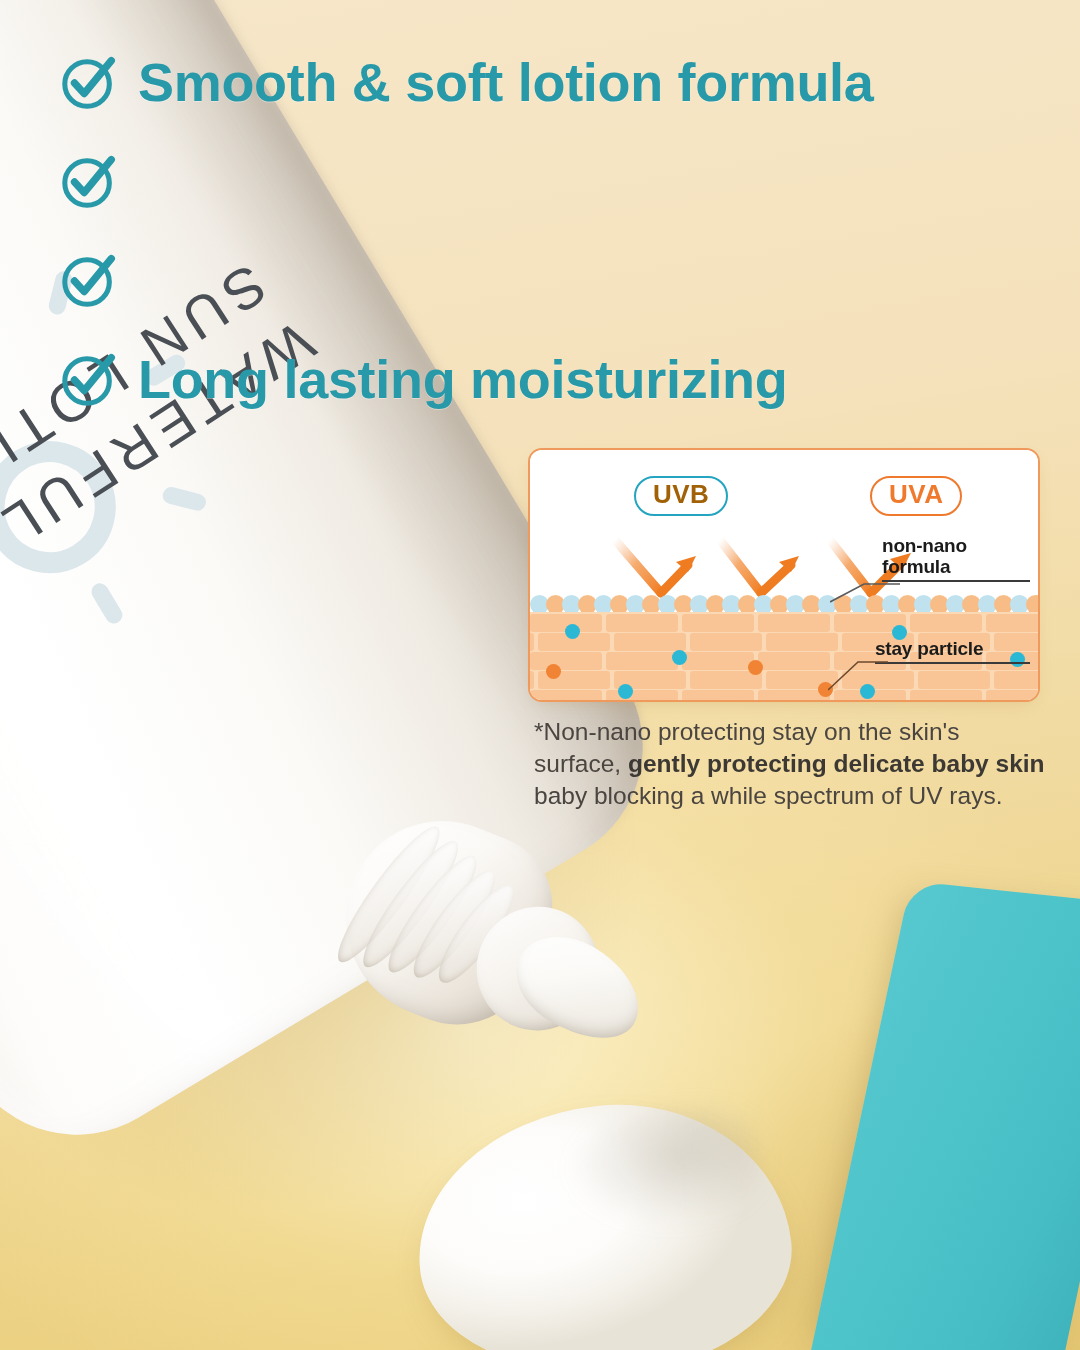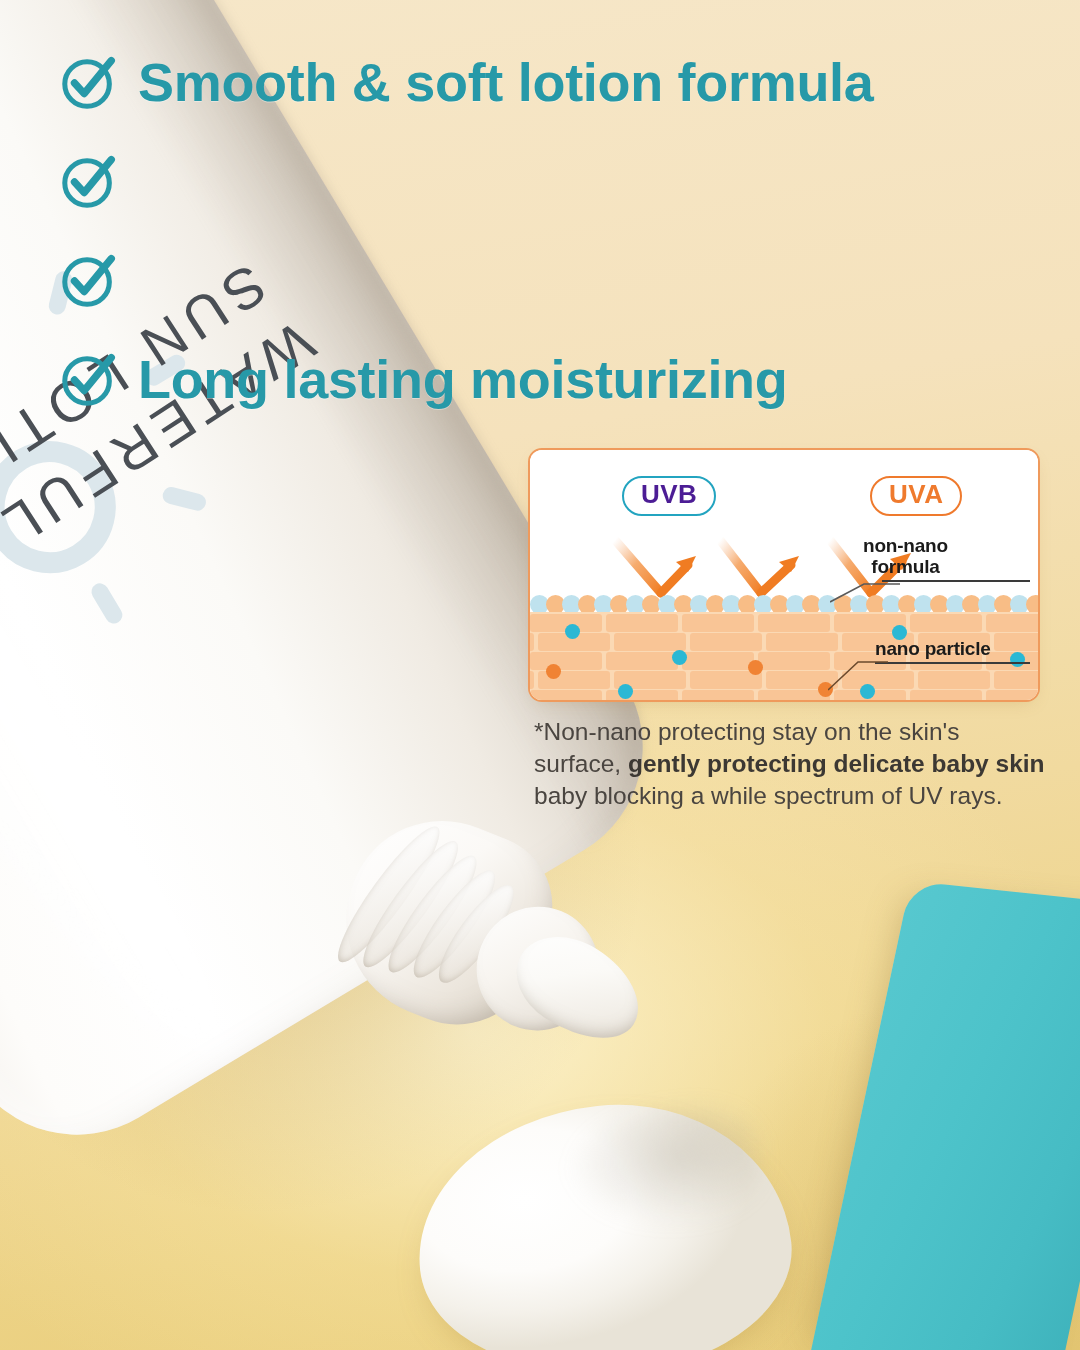--- a/index.html
+++ b/index.html
@@ -227,21 +227,21 @@
     position:absolute;
     padding:3px 17px 5px;
     border-radius:999px;
     font-size:26px;
     font-weight:700;
     font-family:"Liberation Sans", sans-serif;
     letter-spacing:.5px;
     line-height:1.06;
     background:#fff;
   }
-  .badge-uvb{ left:92px; top:26px; color:#4c1d95; border:2.5px solid #23a4c0; }
+  .badge-uvb{ left:104px; top:26px; color:#a16207; border:2.5px solid #23a4c0; }
   .badge-uva{ left:340px; top:26px; color:#ef7a2d; border:2.5px solid #ef7a2d; }
 
   .ray{ position:absolute; }
 
   .particle-row{
     position:absolute; left:0; right:0; top:140px;
     height:28px;
     display:flex; align-items:center;
     overflow:hidden;
   }
@@ -270,21 +270,21 @@
 
   .lbl{
     position:absolute;
     font-family:"Liberation Sans", sans-serif;
     font-weight:700;
     font-size:19px;
     color:#1b1b1b;
     line-height:1.12;
     letter-spacing:-.2px;
   }
-  .lbl-nonnano{ left:333px; top:85px;text-align:center; }
+  .lbl-nonnano{ left:352px; top:85px; }
   .lbl-nano{ left:345px; top:188px; }
   .lbl-rule{
     position:absolute; height:2px; background:#3a3a3a;
   }
 
   
   .caption{
     position:absolute; left:534px; top:716px; width:512px;
     z-index:6;
     font-family:"Liberation Sans", sans-serif;
@@ -499,21 +499,21 @@
 
   <div class="lbl lbl-nonnano">
     <span>non-nano</span><br>
     <span>formula</span>
   </div>
   <div class="lbl-rule" style="left:352px;top:130px;width:148px;"></div>
   <svg style="position:absolute;left:300px;top:128px;" width="70" height="26">
     <path d="M0,24 L34,6 L70,6" stroke="#5a5a5a" stroke-width="1.6" fill="none"></path>
   </svg>
 
-  <div class="lbl lbl-nano">nano particle</div>
+  <div class="lbl lbl-nano">stay particle</div>
   <div class="lbl-rule" style="left:345px;top:212px;width:155px;"></div>
   <svg style="position:absolute;left:298px;top:208px;" width="60" height="34">
     <path d="M0,32 L30,4 L60,4" stroke="#6b4a2d" stroke-width="1.6" fill="none"></path>
   </svg>
 </div>
 
 <div class="caption">
   <span>*Non-nano protecting stay on the skin's surface,</span>
   <b>gently protecting delicate baby skin</b><span> baby</span>
   <span>blocking a while spectrum of UV rays.</span>

